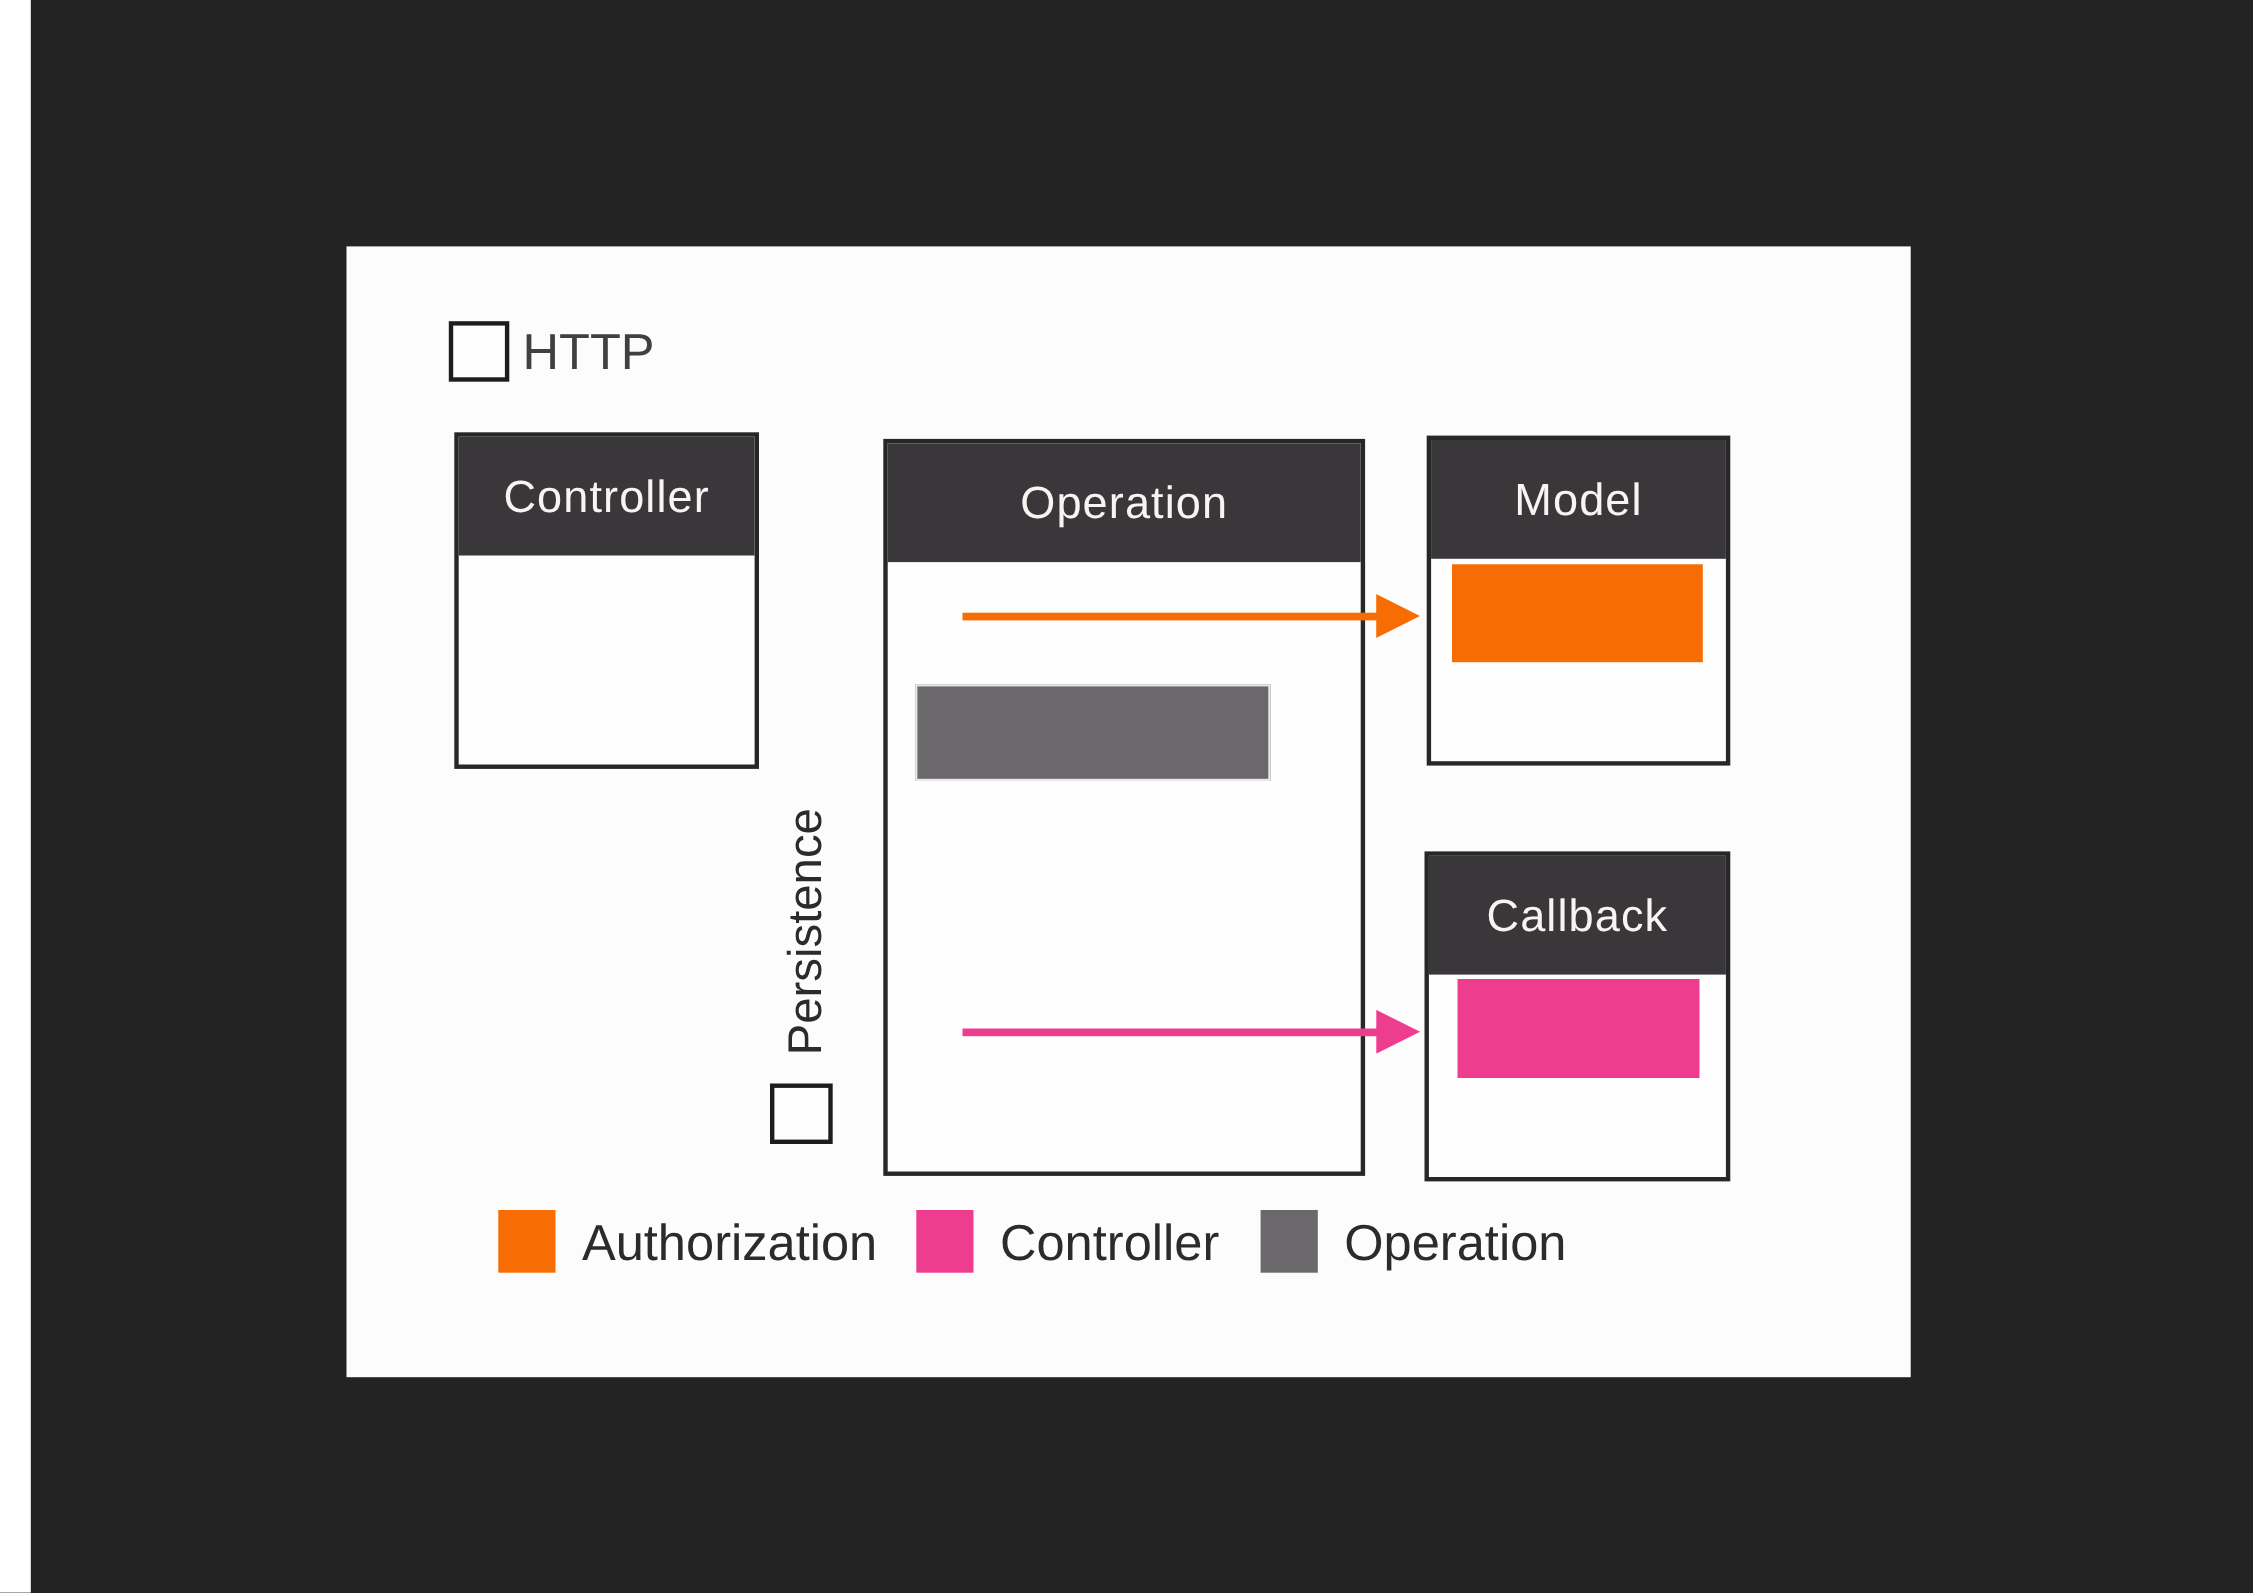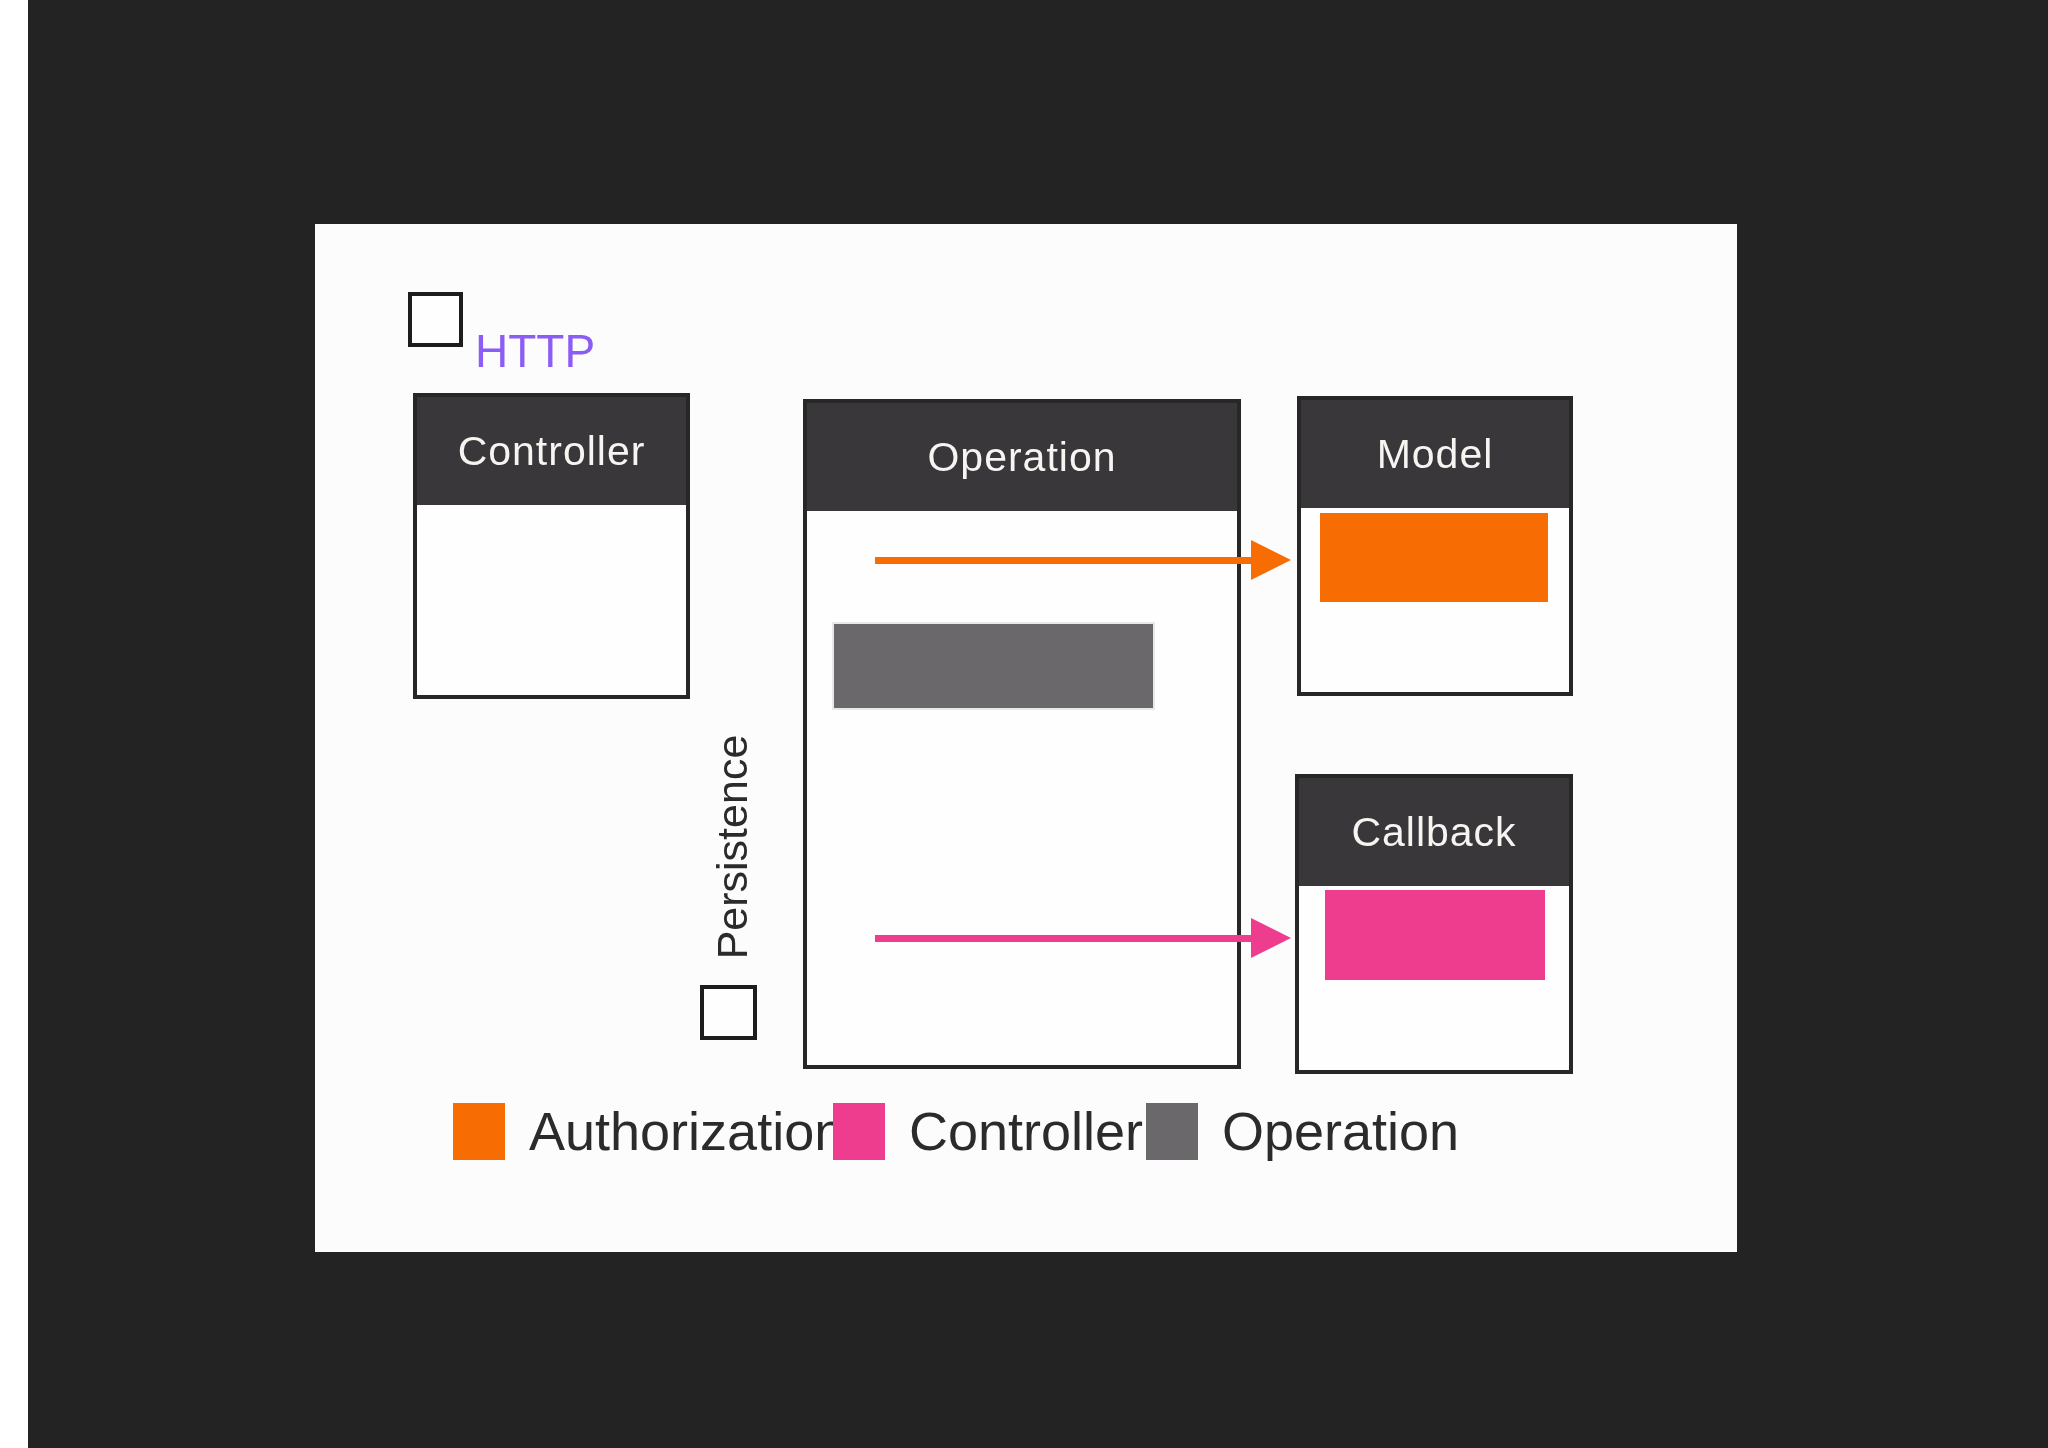--- a/index.html
+++ b/index.html
@@ -16,21 +16,21 @@
     background:#fcfcfc;
   }
   
   .cbox{
     position:absolute;background:#fefefe;border:4px solid #1d1d1d;box-sizing:border-box;
   }
   .http-checkbox{left:93px;top:68px;width:55px;height:55px;}
   .persistence-checkbox{left:385px;top:761px;width:57px;height:55px;}
   .http-label{
     position:absolute;left:160px;top:68px;height:55px;line-height:55px;
-    font-size:46px;font-weight:300;color:#8b5cf6;white-space:nowrap;margin-top:32px;
+    font-size:46px;font-weight:300;color:#404040;white-space:nowrap;
   }
   
   .box{
     position:absolute;box-sizing:border-box;
     border:4px solid #272727;background:#fefefe;margin-top:29px;
   }
   .box-header{
     height:108px;background:#39373a;display:flex;align-items:center;justify-content:center;
     font-size:41px;font-weight:300;color:#f7f5f2;letter-spacing:1px;white-space:nowrap;
   }
@@ -61,21 +61,21 @@
   }
   
   .legend-item{
     position:absolute;top:876px;display:flex;align-items:center;gap:24px;
   }
   .legend-item-authorization{left:138px;}
   .legend-item-validation{left:518px;}
   .legend-item-callback{left:831px;}
   .legend-swatch{width:52px;height:57px;flex:0 0 auto;}
   .legend-label{
-    font-size:54px;font-weight:300;color:#2b2b2b;white-space:nowrap;
+    font-size:46px;font-weight:300;color:#2b2b2b;white-space:nowrap;
   }
 </style>
 </head>
 <body>
 
 <div class="left-strip"></div>
 
 <div class="slide">
 
   <div class="cbox http-checkbox"></div>

